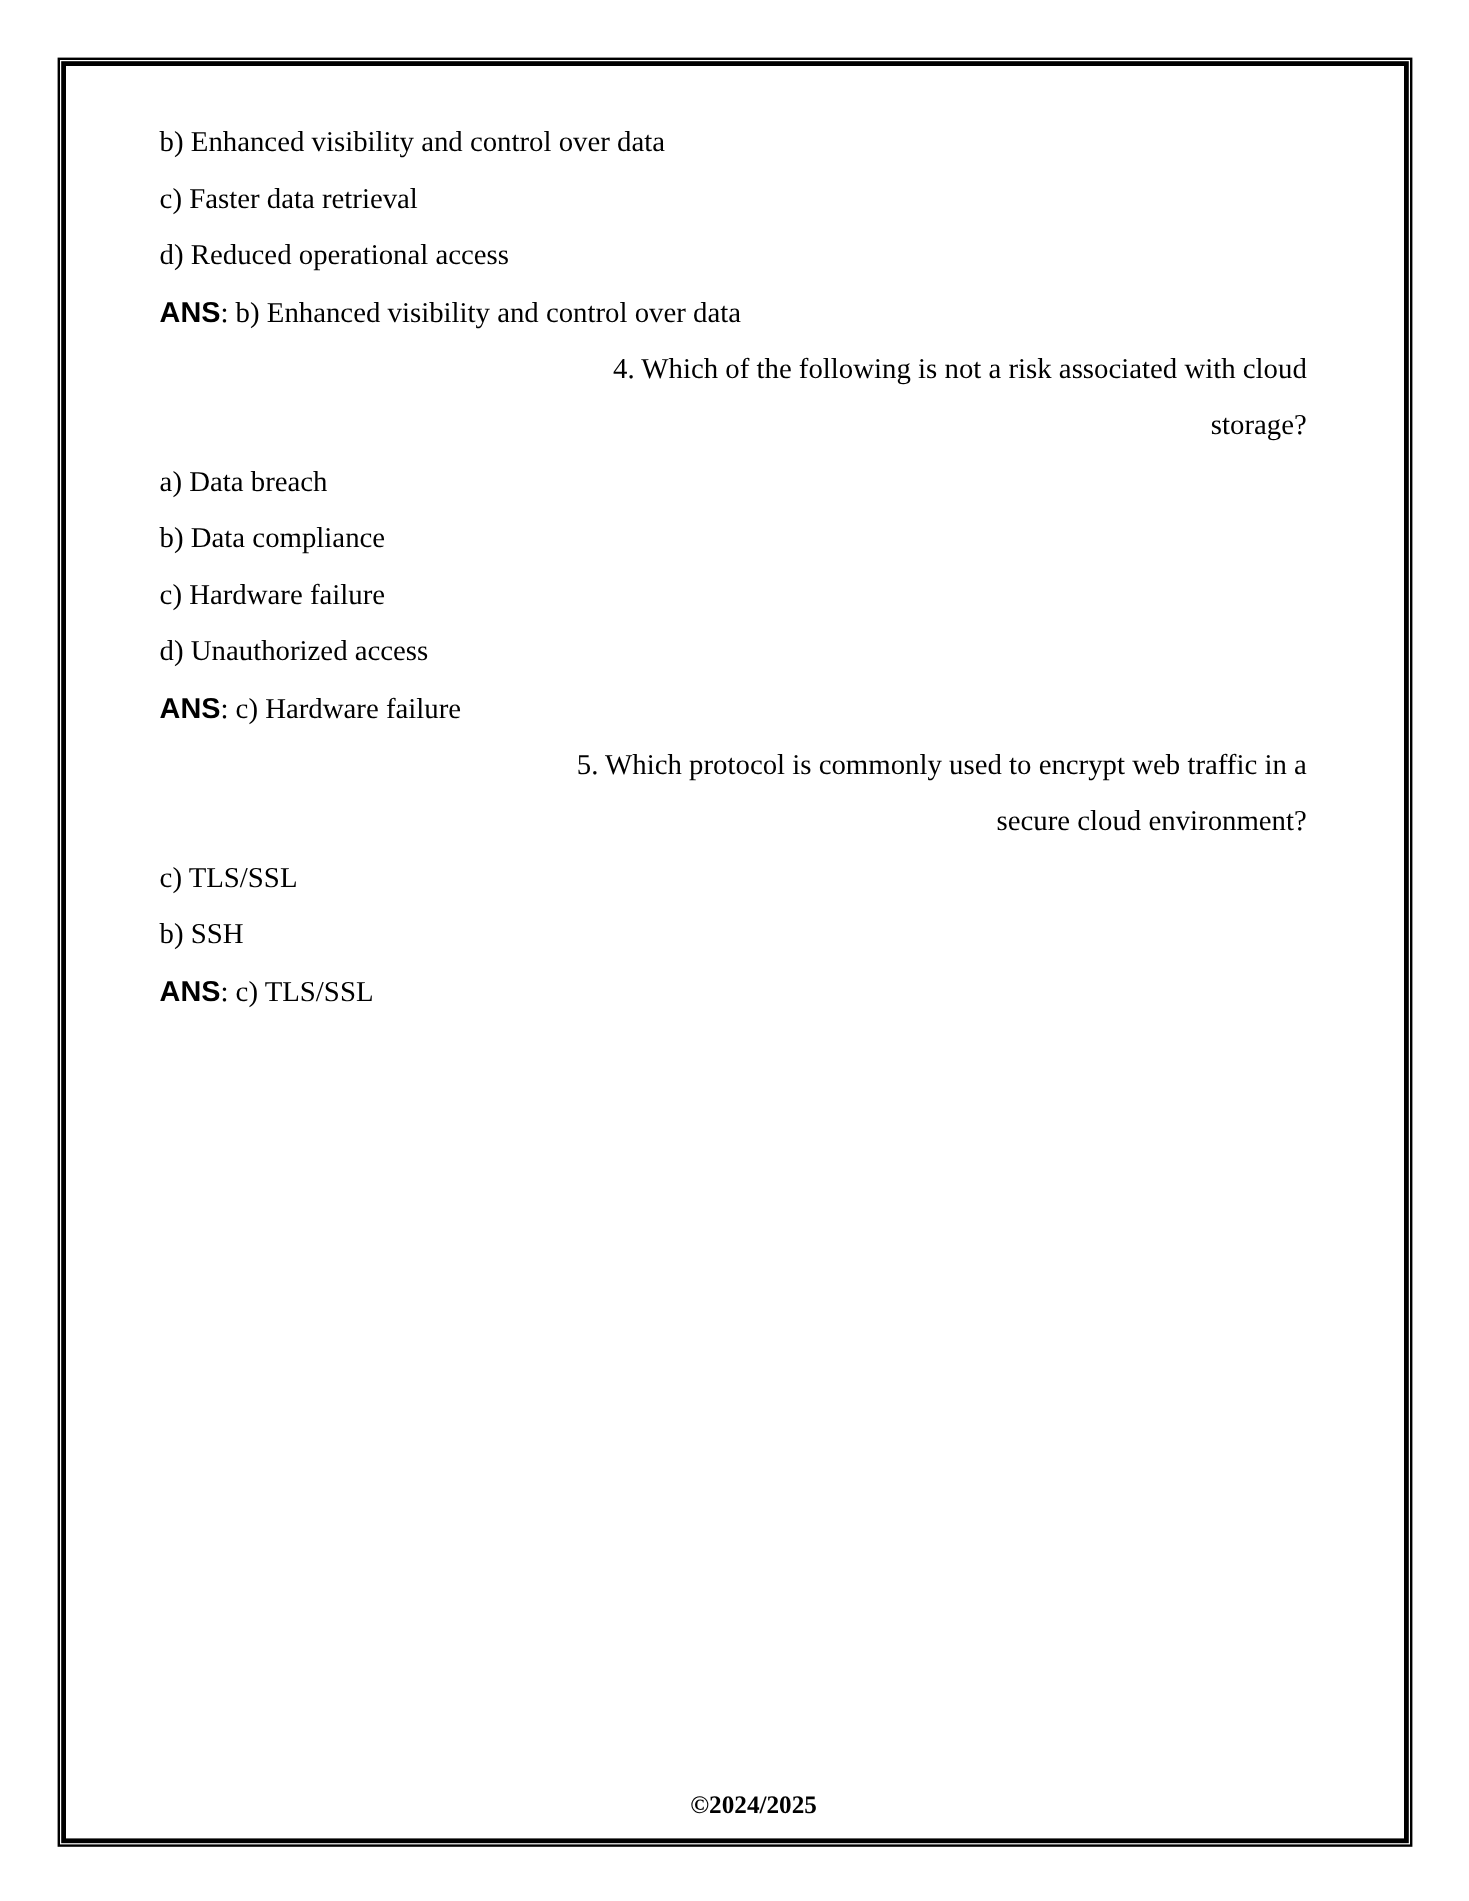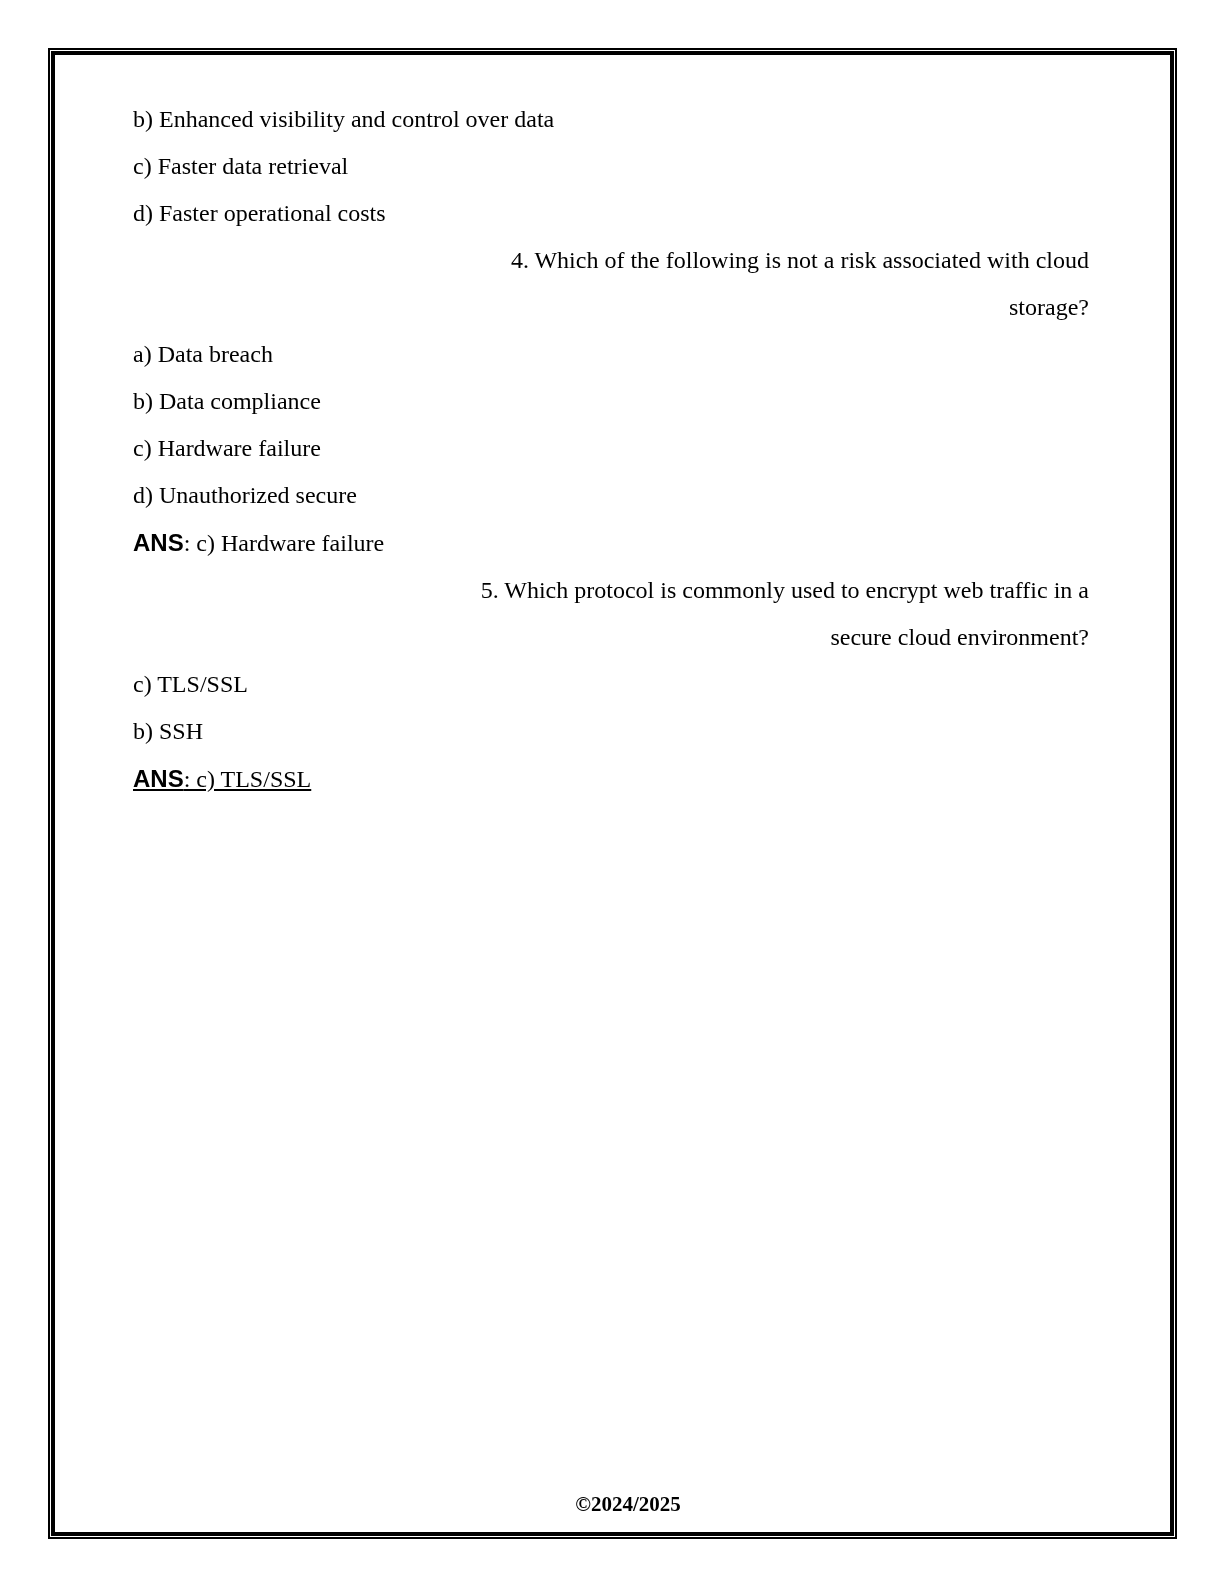--- a/index.html
+++ b/index.html
@@ -38,21 +38,21 @@
   }
   .content p {
     margin: 0;
     font-size: 24px;
     line-height: 47px;
     font-weight: 400;
   }
   .question { margin-bottom: 22px; text-align: right; }
   .option   { margin-left: 29px; margin-bottom: 22px; }
   .ans      { margin-left: 50px; margin-bottom: 92px; }
-  .ans.last { margin-bottom: 0; text-decoration: underline; }
+  .ans.last { margin-bottom: 0; }
   .ans-label {
     font-family: "Liberation Sans", sans-serif;
     font-weight: 700;
   }
   .footer {
     position: absolute;
     left: 16px;
     top: 1492px;
     width: 100%;
     text-align: center;
@@ -67,27 +67,28 @@
 <div class="page">
 
   <div class="border-outer">
     <div class="border-inner"></div>
   </div>
 
   <div class="content">
 
     <p class="option">b) Enhanced visibility and control over data</p>
     <p class="option">c) Faster data retrieval</p>
-    <p class="option">d) Faster operational costs</p>
+    <p class="option">d) Reduced operational access</p>
+    <p class="ans"><span class="ans-label">ANS</span><span>: b) Enhanced visibility and control over data</span></p>
 
     <p class="question"><span>4. Which of the following is not a risk associated with cloud</span><br><span>storage?</span></p>
     <p class="option">a) Data breach</p>
     <p class="option">b) Data compliance</p>
     <p class="option">c) Hardware failure</p>
-    <p class="option">d) Unauthorized secure</p>
+    <p class="option">d) Unauthorized access</p>
     <p class="ans"><span class="ans-label">ANS</span><span>: c) Hardware failure</span></p>
 
     <p class="question"><span>5. Which protocol is commonly used to encrypt web traffic in a</span><br><span>secure cloud environment?</span></p>
     <p class="option">c) TLS/SSL</p>
     <p class="option">b) SSH</p>
     <p class="ans last"><span class="ans-label">ANS</span><span>: c) TLS/SSL</span></p>
 
   </div>
 
   <div class="footer">©2024/2025</div>

